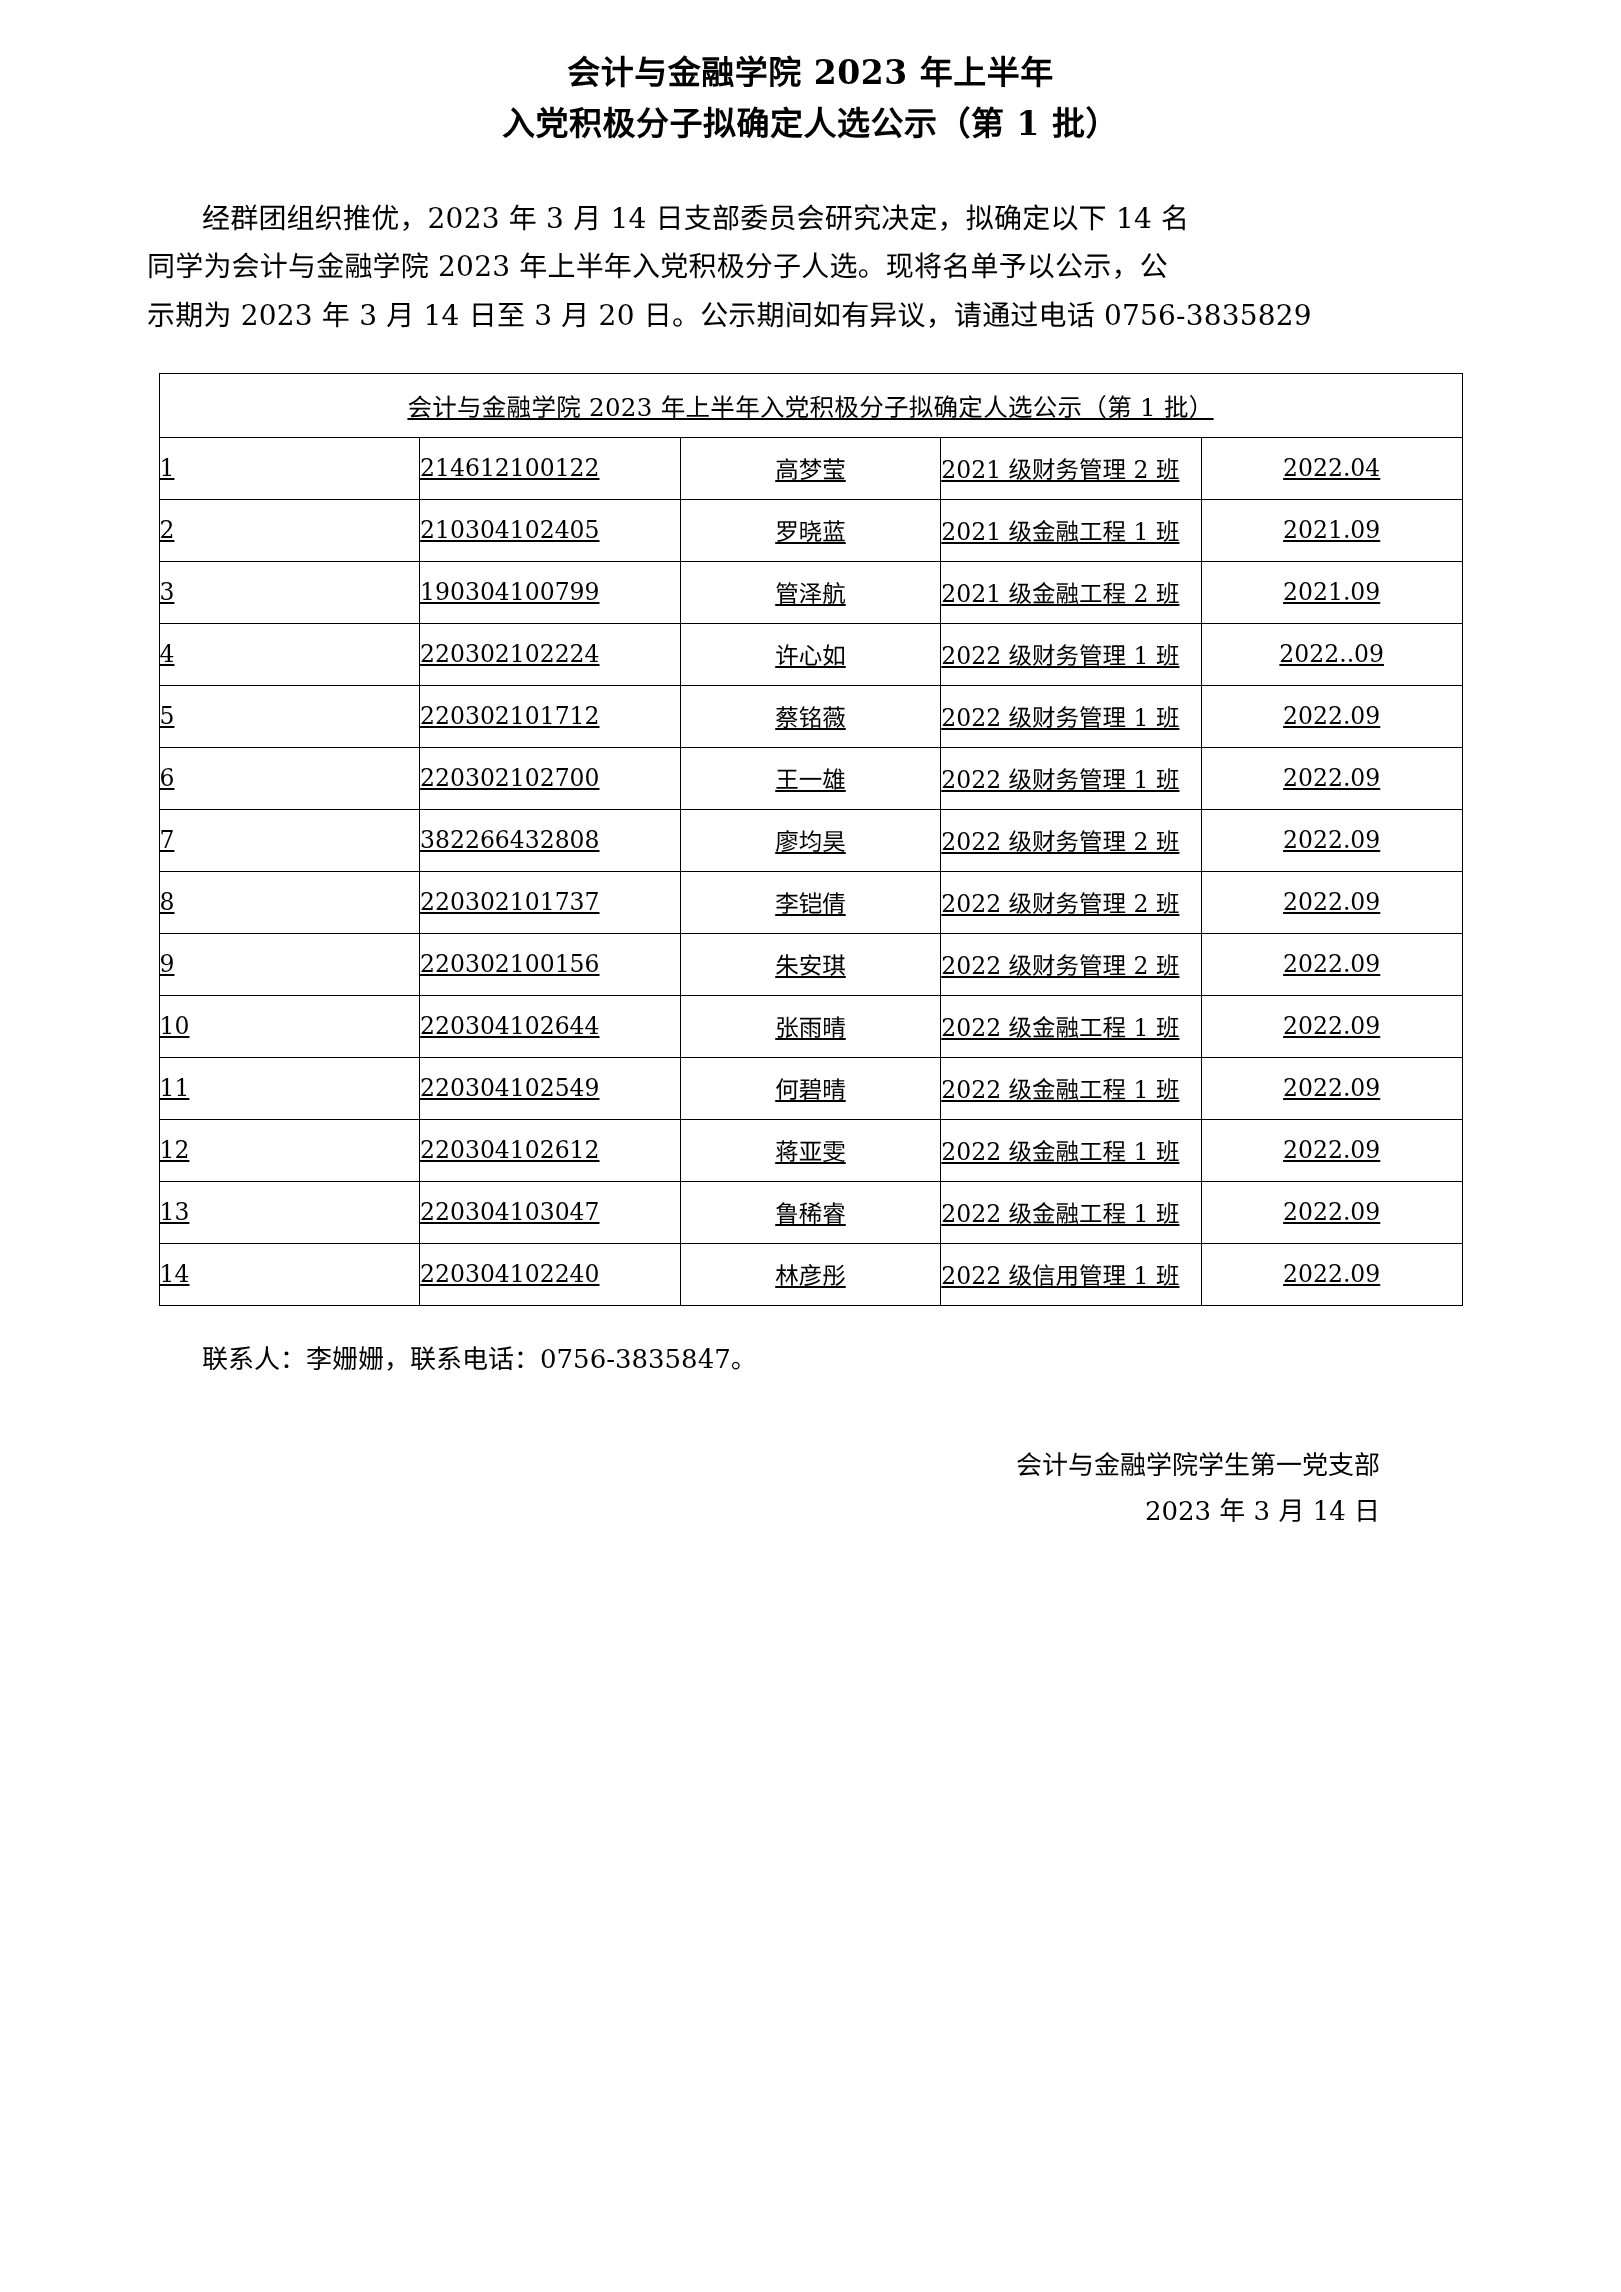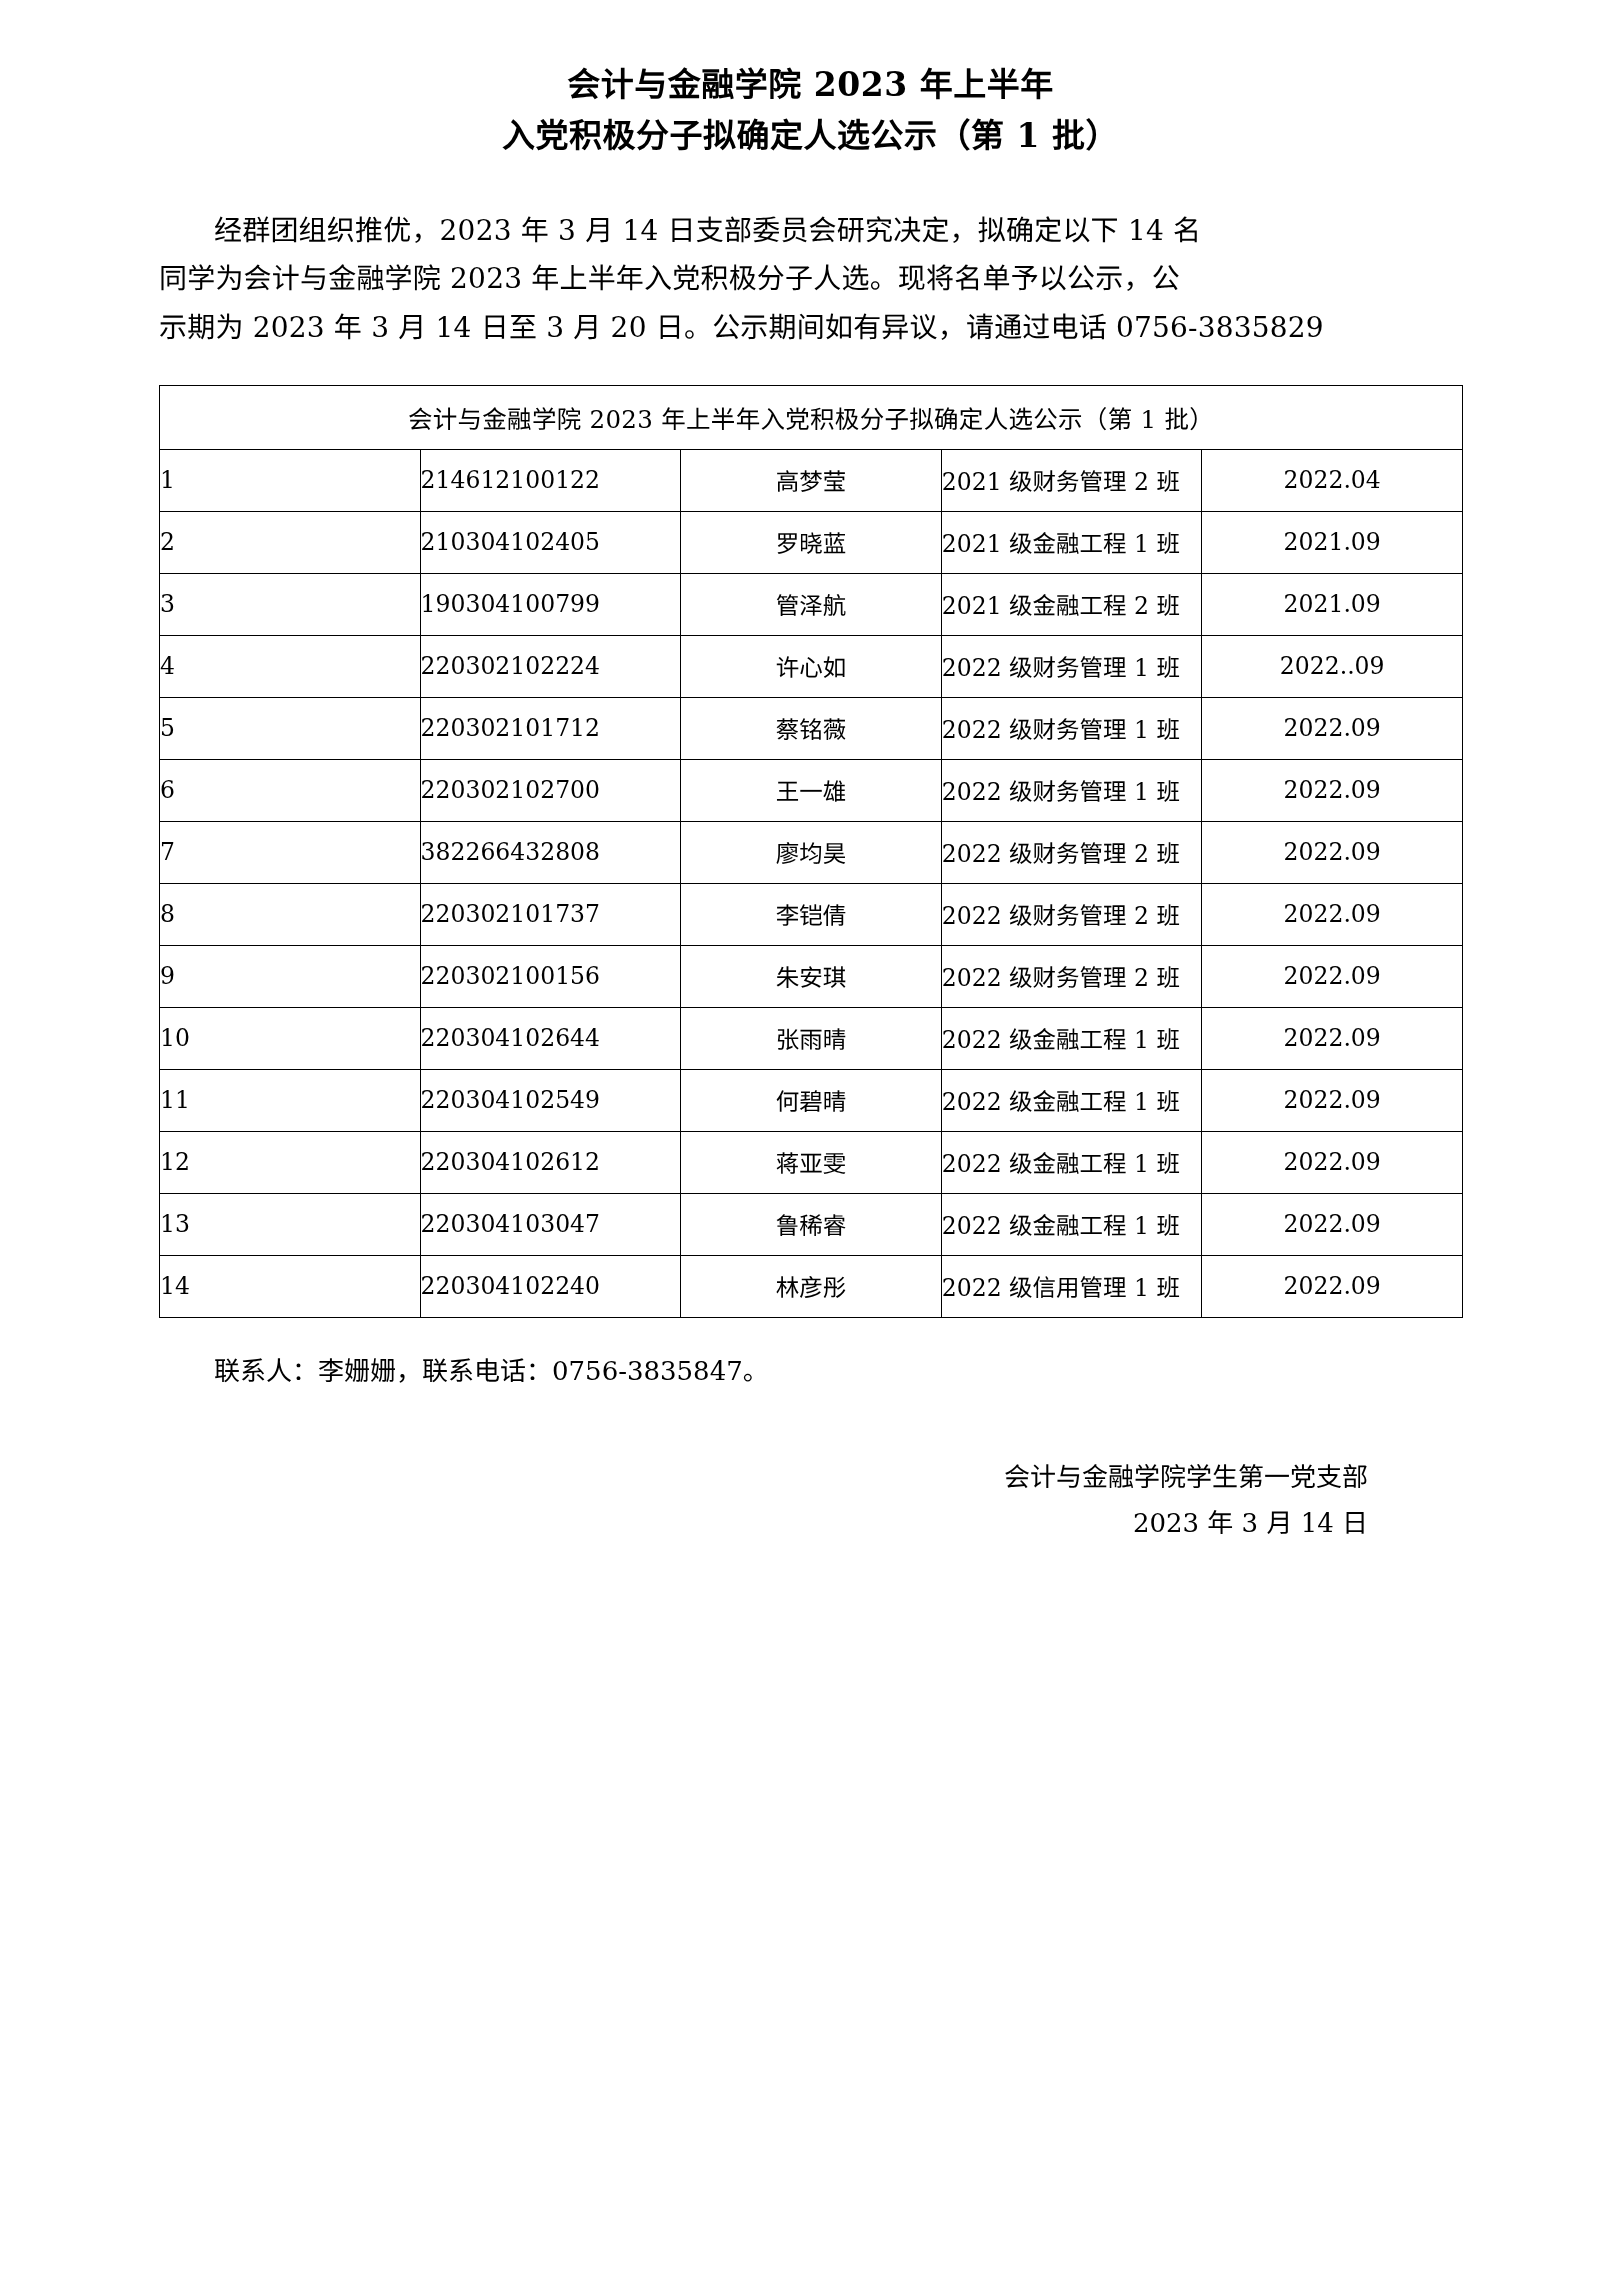--- a/index.html
+++ b/index.html
@@ -12,21 +12,21 @@
     font-family: "DejaVu Serif", "Liberation Serif", serif;
     color: #000000;
   }
   .page {
     position: relative;
     width: 1621px;
     height: 2293px;
     margin: 0 auto;
     background: #ffffff;
     box-sizing: border-box;
-    padding: 12px;
+    padding: 0;
     overflow: hidden;
   }
   .inner {
     padding: 47px 147px 0 147px;
   }
 
   
   .doc-title {
     text-align: center;
     font-weight: bold;
@@ -55,20 +55,21 @@
     white-space: nowrap;
   }
   .body-para .indent {
     display: inline-block;
     width: 55px;
   }
 
   
   .tbl-wrap {
     margin: 33px 0 0 0;
+    text-decoration: underline;
   }
   table.listing {
     border-collapse: collapse;
     width: 1304px;
     margin: 0 auto;
     table-layout: fixed;
   }
   table.listing td, table.listing th {
     border: 1.6px solid #000000;
     padding: 0;

